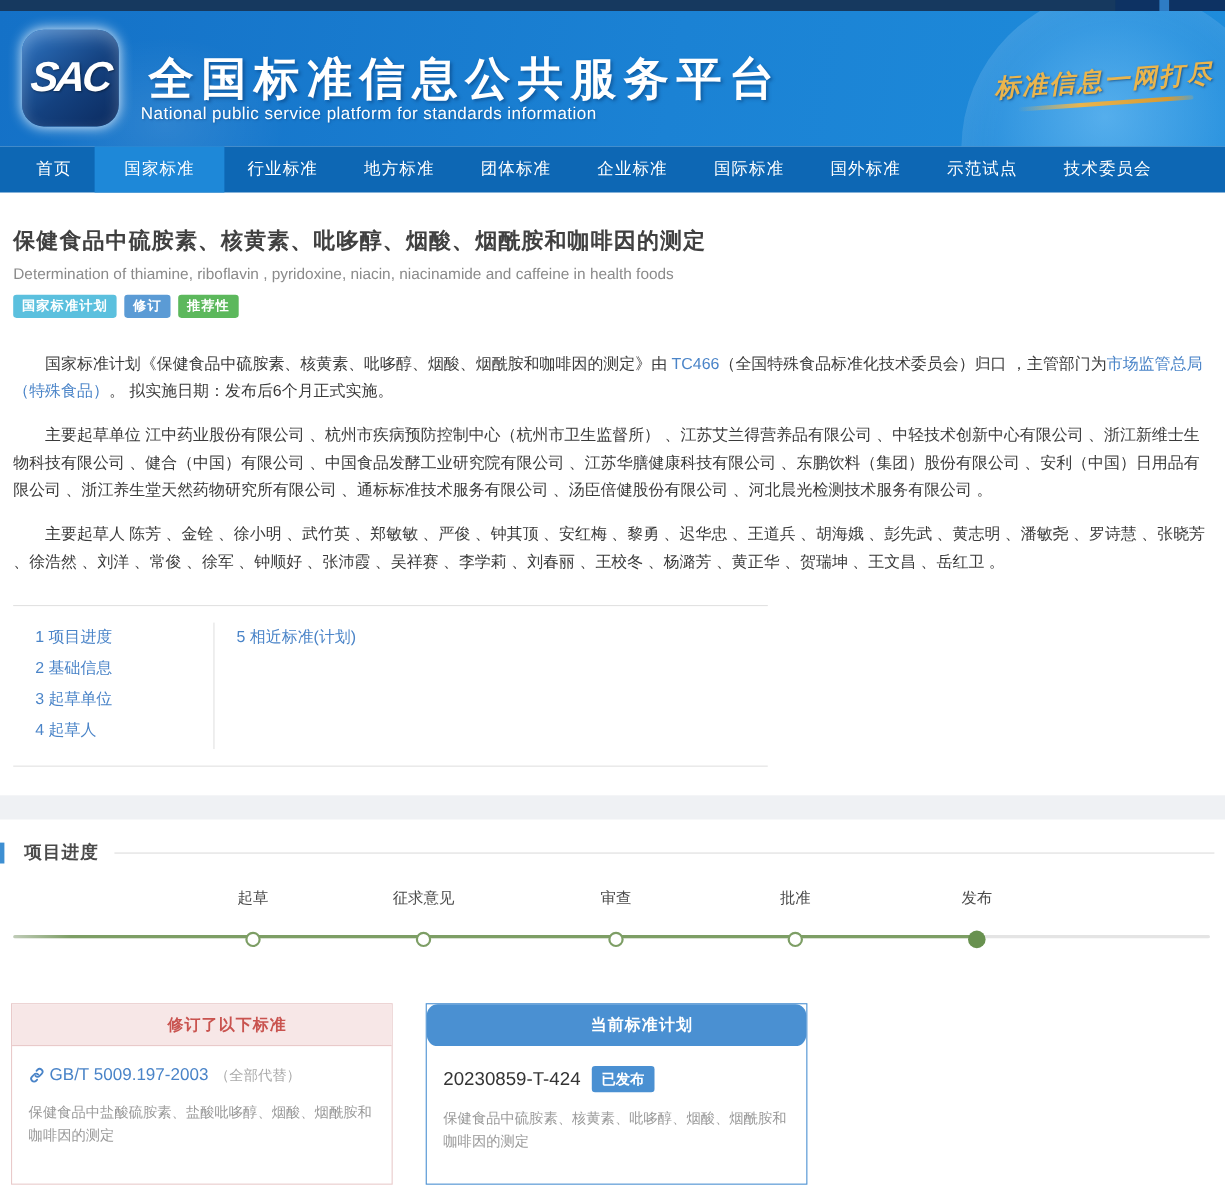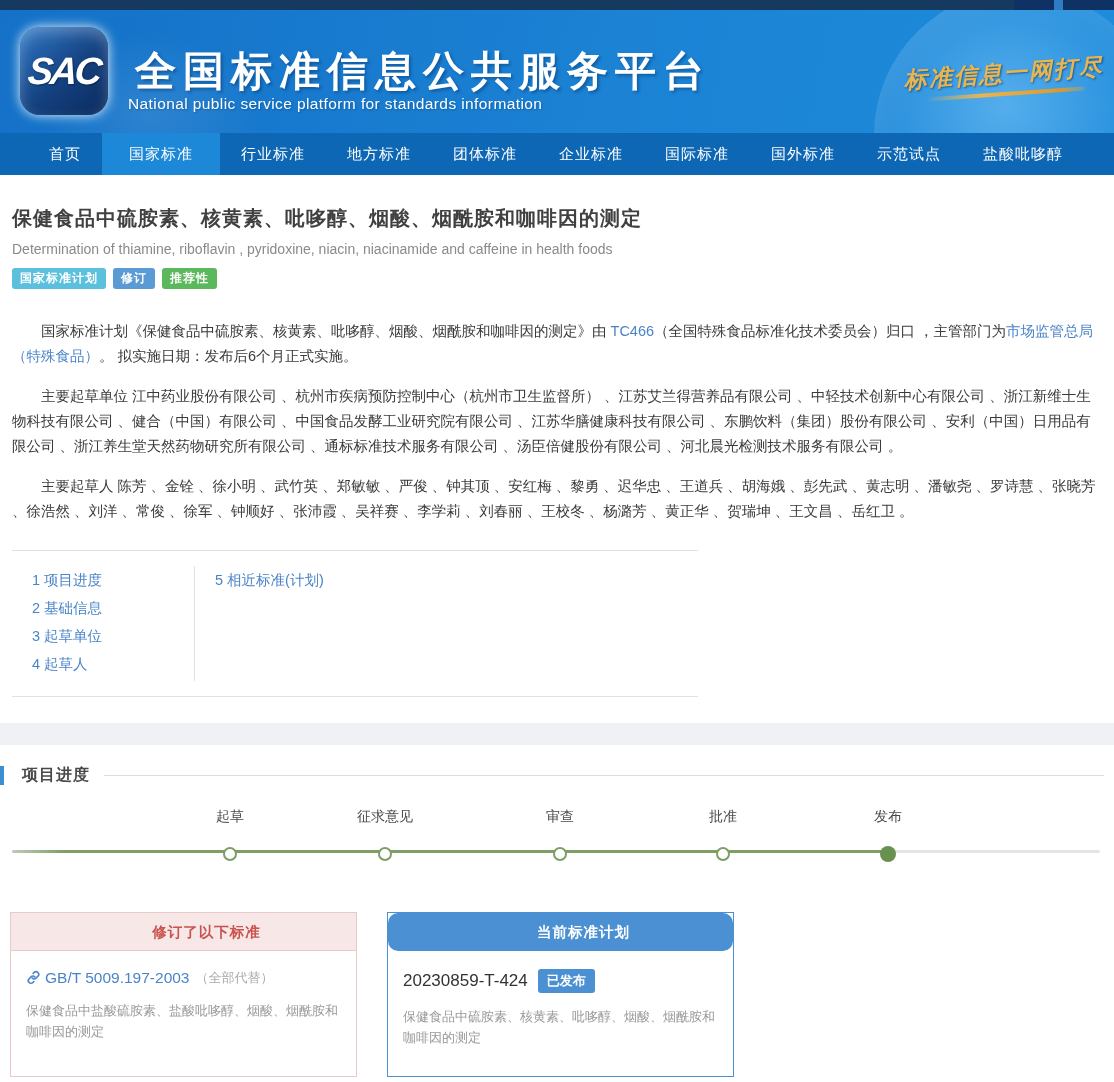--- a/index.html
+++ b/index.html
@@ -32,21 +32,21 @@
   .banner .title-en { position: absolute; left: 128px; top: 85px; color: #fff; font-size: 15.5px;
     letter-spacing: .4px; text-shadow: 1px 1px 2px rgba(0,40,90,.35); }
   .slogan-wrap { position: absolute; right: 10px; top: 48px; text-align: center; transform: rotate(-4deg); }
   .slogan { color: #eab54d; font-size: 23px; font-weight: bold; font-style: italic;
     letter-spacing: 2px; text-shadow: 1px 1px 2px rgba(0,30,70,.5);
     font-family: "DejaVu Serif", "Liberation Serif", serif; }
   .slogan-line { margin: 3px auto 0; width: 160px; height: 4px; border-radius: 2px;
     background: linear-gradient(90deg, rgba(234,181,77,0), #eab54d 35%, #d79a33 85%, rgba(234,181,77,.2)); }
   
   nav { height: 42px; background: #0d67b4; }
-  nav ul { list-style: none; display: flex; padding-left: 28px; align-items: center; }
+  nav ul { list-style: none; display: flex; padding-left: 12px; align-items: center; }
   nav li { height: 42px; line-height: 42px; padding: 0 21px; color: #fff; font-size: 15px;
     letter-spacing: 1px; cursor: pointer; white-space: nowrap; }
   nav li.active { background: #1e88d8; padding: 0 27px; }
   
   .doc { padding: 0 12px 26px; }
   .doc-title { margin-top: 30px; font-size: 20px; font-weight: bold; color: #404040; letter-spacing: 1px; }
   .doc-title-en { margin-top: 9px; font-size: 14px; color: #8a8a8a; }
   .badges { margin-top: 11px; display: flex; gap: 7px; align-items: center; }
   .badge { color: #fff; font-size: 12px; font-weight: bold; padding: 2px 8px; border-radius: 3px; letter-spacing: 1px; }
   .badge.cyan { background: #5bc0de; }
@@ -128,21 +128,21 @@
   <ul>
     <li><span>首页</span></li>
     <li class="active"><span>国家标准</span></li>
     <li><span>行业标准</span></li>
     <li><span>地方标准</span></li>
     <li><span>团体标准</span></li>
     <li><span>企业标准</span></li>
     <li><span>国际标准</span></li>
     <li><span>国外标准</span></li>
     <li><span>示范试点</span></li>
-    <li><span>盐酸吡哆醇</span></li>
+    <li><span>技术委员会</span></li>
   </ul>
 </nav>
 
 <section class="doc">
   <h1 class="doc-title">保健食品中硫胺素、核黄素、吡哆醇、烟酸、烟酰胺和咖啡因的测定</h1>
   <div class="doc-title-en">Determination of thiamine, riboflavin , pyridoxine, niacin, niacinamide and caffeine in health foods</div>
   <div class="badges">
     <span class="badge cyan">国家标准计划</span>
     <span class="badge blue">修订</span>
     <span class="badge green">推荐性</span>

